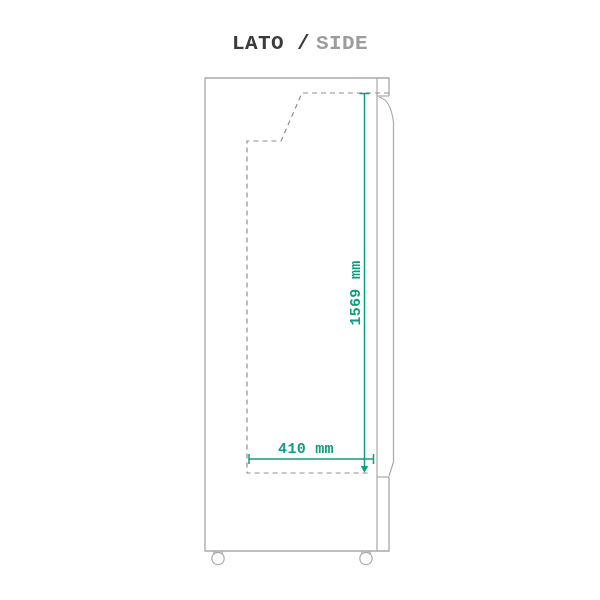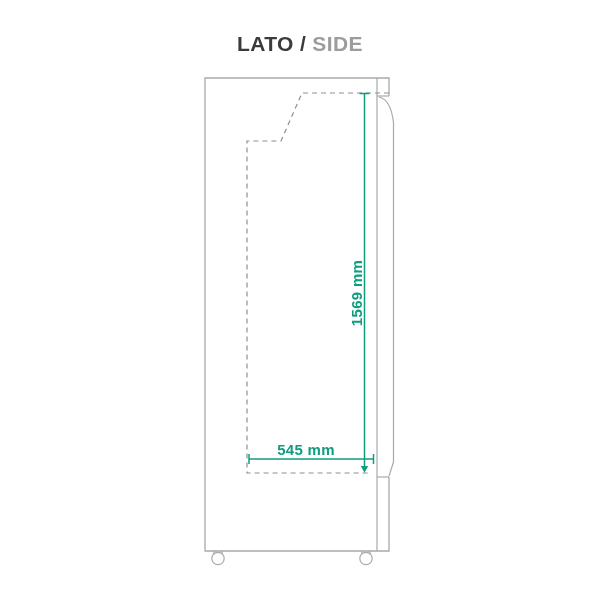--- a/index.html
+++ b/index.html
@@ -6,21 +6,21 @@
     margin: 0;
     padding: 0;
     background: #ffffff;
   }
   .stage {
     position: relative;
     width: 600px;
     height: 600px;
     background: #ffffff;
     overflow: hidden;
-    font-family: Liberation Sans, sans-serif;
+    font-family: Liberation Mono, monospace;
   }
   .title {
     position: absolute;
     top: 33px;
     left: 0;
     width: 600px;
     text-align: center;
     font-size: 21px;
     font-weight: 700;
     letter-spacing: 0.4px;
@@ -95,15 +95,15 @@
     </g>
 
     <g>
       <path d="M362.5,551 L361.5,554 L370.5,554 L369.5,551" fill="none" stroke-width="1.1" stroke="#a9a9a9"></path>
       <circle cx="366" cy="558.5" r="6.2" fill="#ffffff" stroke-width="1.2" stroke="#a9a9a9"></circle>
     </g>
   </svg>
 
   <div class="dim-label vertical">1569 mm</div>
 
-  <div class="dim-label horizontal">545 mm</div>
+  <div class="dim-label horizontal">410 mm</div>
 
 </div>
 
 </body></html>

